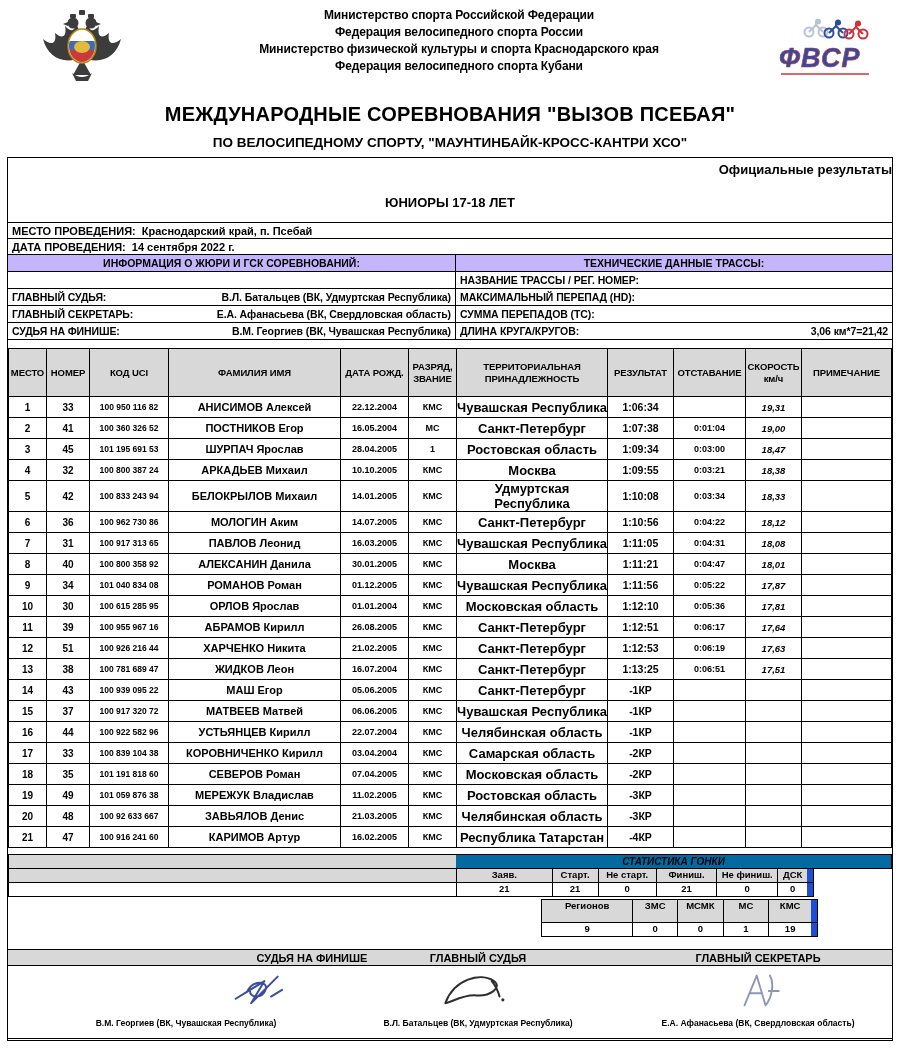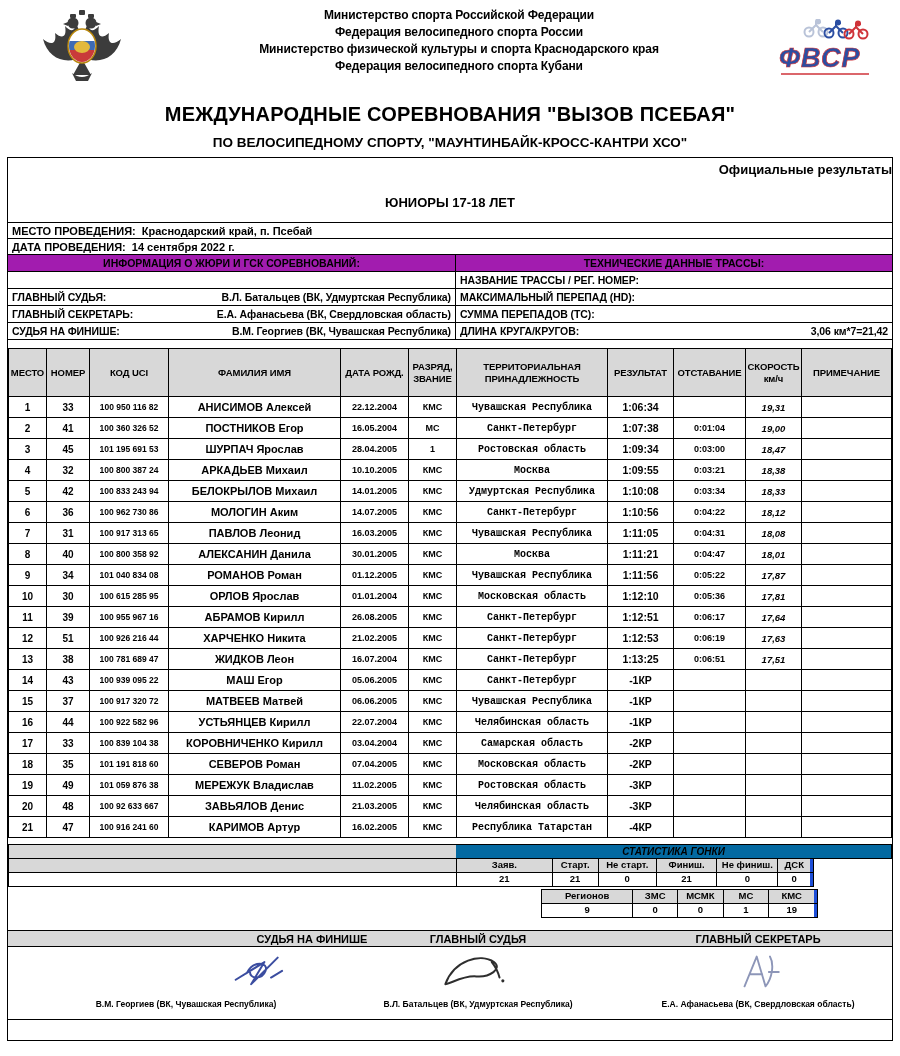--- a/index.html
+++ b/index.html
@@ -28,58 +28,58 @@
   .category { text-align: right; font-weight: bold; font-size: 13px; height: 40px; display: flex; align-items: center; justify-content: center; }
 
   .venue-row { border-top: 1px solid #000; font-size: 11px; font-weight: bold; height: 16px; padding: 1px 4px; display: flex; align-items: center; }
   .venue-row .lbl { margin-right: 6px; }
 
   
   .info-grid { border-top: 1px solid #000; display: flex; }
   .info-col { display: flex; flex-direction: column; }
   .info-col.left  { width: 448px; border-right: 1px solid #000; }
   .info-col.right { flex: 1; }
-  .info-head { background: #a21caf; border-bottom: 1px solid #000; height: 17px; text-align: center; font-weight: bold; font-size: 10.5px; line-height: 16px; }
+  .info-head { background: #c4b5fd; border-bottom: 1px solid #000; height: 17px; text-align: center; font-weight: bold; font-size: 10.5px; line-height: 16px; }
   .info-row  { border-bottom: 1px solid #000; height: 17px; font-size: 10.5px; font-weight: bold; display: flex; justify-content: space-between; align-items: center; padding: 0 4px; letter-spacing: -0.1px; }
 
   .gap8  { height: 8px; }
   .gap6  { height: 6px; }
 
   
   .results-table { width: 100%; border-collapse: collapse; table-layout: fixed; }
   .results-table th, .results-table td { border: 1px solid #000; text-align: center; overflow: hidden; }
   .results-table th { background: #d8d8d8; font-size: 9.5px; font-weight: bold; white-space: pre-line; height: 48px; letter-spacing: -0.1px; line-height: 1.25; }
   .results-table td { height: 21px; font-weight: bold; }
   td.c0, td.c1 { font-size: 10px; }
   td.c2 { font-size: 8.5px; }
   td.c3 { font-size: 11px; }
   td.c4 { font-size: 9px; }
   td.c5 { font-size: 9px; }
-  td.c6 { font-size: 10px; font-family: Liberation Mono, monospace; }
+  td.c6 { font-size: 13px; }
   td.c7 { font-size: 10.5px; }
   td.c8 { font-size: 9px; }
   td.c9 { font-size: 9.5px; font-style: italic; margin-top: 48px; }
   td.c10 { font-size: 9px; }
 
   
   .stats-row { display: flex; }
   .sl { width: 448px; }
   .sr { flex: 1; }
   .sl.boxed { border: 1px solid #000; }
   .sl.gray, .sr-band.gray { background: #d8d8d8; }
   .stats-title { border: 1px solid #000; border-left: none; background: #0369a1; text-align: center; font-weight: bold; font-size: 10px; height: 15px; line-height: 13px; font-style: italic; }
   .rowA .sl.boxed { height: 15px; border-right: none; }
   .rowB .sl.boxed, .rowC .sl.boxed { height: 14px; border-top: none; border-right: none; }
   .sbox { display: flex; border: 1px solid #000; width: 358px; }
   .rowB .sbox { border-top: none; background: #d8d8d8; height: 14px; }
   .rowC .sbox { border-top: none; height: 14px; }
-  .rowD .sbox { margin-left: 85px; width: 277px; background: #d8d8d8; height: 15px; margin-top: 2px; }
+  .rowD .sbox { margin-left: 85px; width: 277px; background: #d8d8d8; height: 24px; margin-top: 2px; }
   .rowE .sbox { margin-left: 85px; width: 277px; height: 14px; border-top: none; }
   .scell { border-right: 1px solid #000; font-weight: bold; font-size: 9.5px; text-align: center; line-height: 12.5px; }
-  .scell:last-child { border-right: 3px solid #1d4ed8; }
+  .scell:last-child { border-right: 6px solid #1d4ed8; }
   .ec0 { width: 100px; } .ec1 { width: 48px; } .ec2 { width: 61px; }
   .ec3 { width: 63px; } .ec4 { width: 64px; } .ec5 { width: 36px; }
   .rc0 { width: 92px; } .rc1 { width: 45px; } .rc2 { width: 46px; }
   .rc3 { width: 46px; } .rc4 { width: 48px; }
 
   
   .footer-roles { position: relative; border-top: 1px solid #000; border-bottom: 1px solid #000; background: #d8d8d8; height: 17px; margin-top: 12px; }
   .footer-roles span { position: absolute; transform: translateX(-50%); font-weight: bold; font-size: 11px; line-height: 16px; white-space: nowrap; }
   .footer-roles span:nth-child(1) { left: 304px; }
   .footer-roles span:nth-child(2) { left: 470px; }

